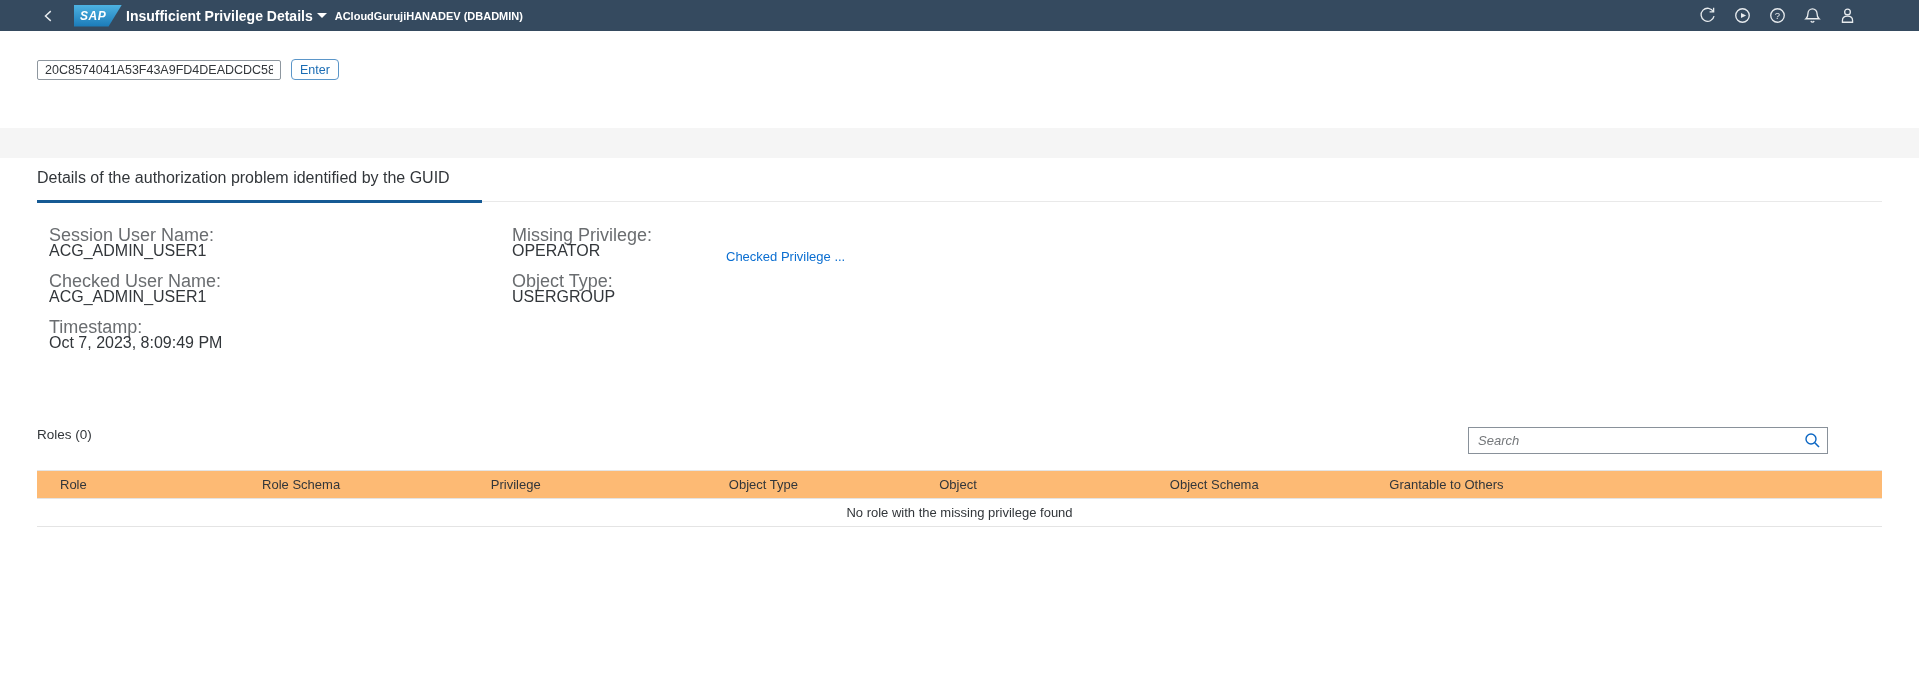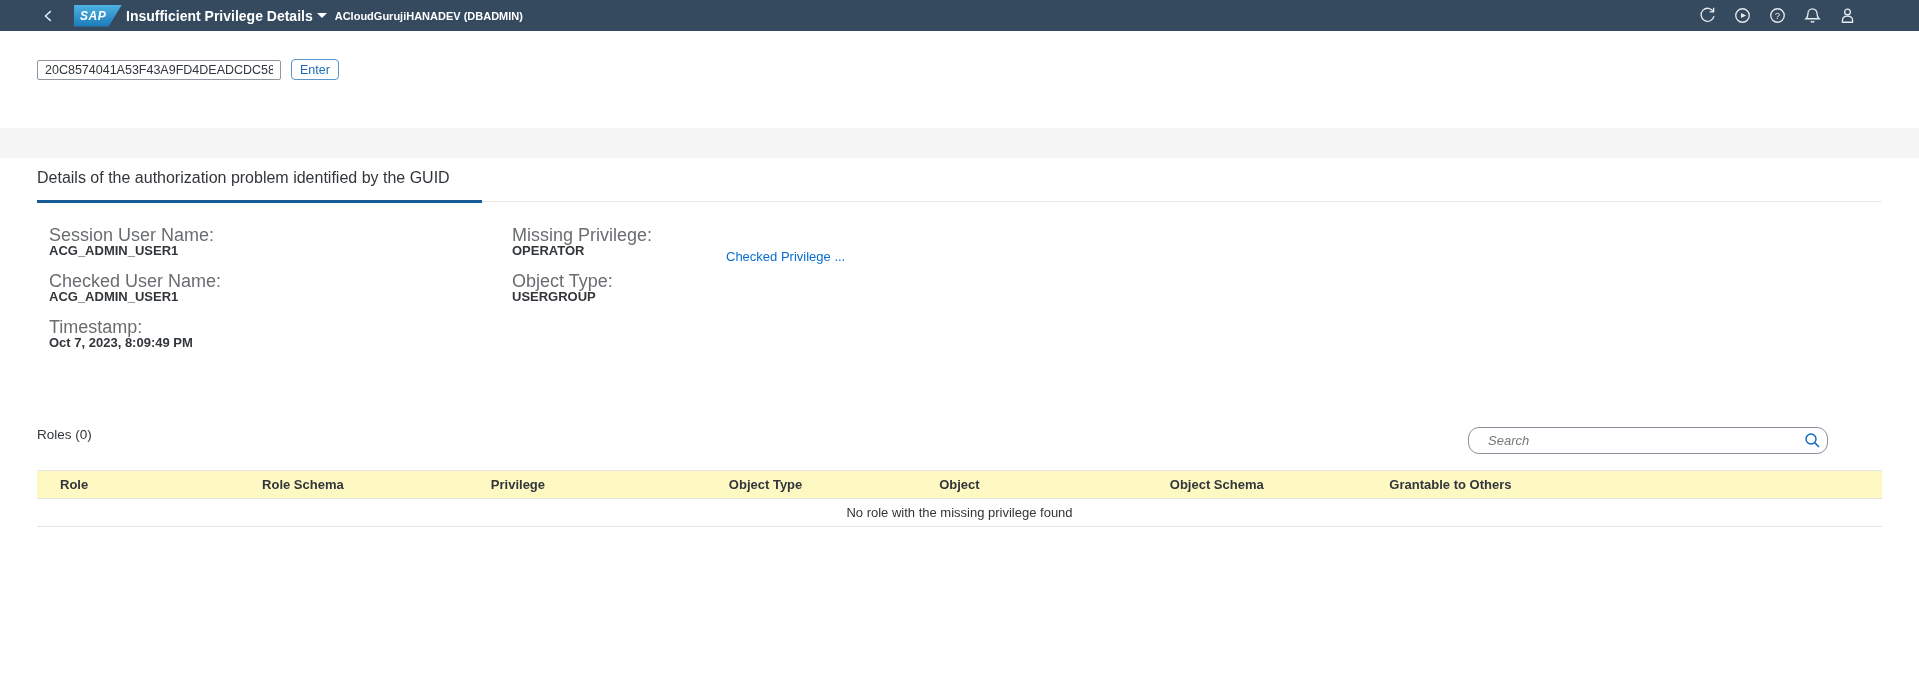--- a/index.html
+++ b/index.html
@@ -40,36 +40,36 @@
   .ind-details { width:445px; }
   .ind-roles { width:285px; }
 
   
   .form { display:flex; padding:25px 0 0 12px; }
   .fcol1 { width:463px; }
   .fcol2 { width:214px; }
   .fcol3 { padding-top:20px; }
   .field { margin-bottom:14px; }
   .flabel { font-size:18px; color:#6a6d70; line-height:16px; }
-  .fvalue { font-size:13px; color:#32363a; line-height:16px;font-weight:bold; }
+  .fvalue { font-size:16px; color:#32363a; line-height:16px; }
   .link { font-size:13px; color:#0a6ed1; cursor:pointer; line-height:16px; }
 
   
   .tbl-toolbar { display:flex; align-items:flex-start; justify-content:space-between; padding:62px 0 16px; }
   .tbl-title { font-size:13.5px; color:#32363a; }
   .search-wrap { position:relative; width:360px; height:27px; margin-right:54px; }
-  .search-input { width:100%; height:27px; border:1px solid #89919a; border-radius:11px;
-                  padding:0 32px 0 19px; font-size:13px; color:#32363a; font-family:inherit; }
+  .search-input { width:100%; height:27px; border:1px solid #89919a; border-radius:0;
+                  padding:0 32px 0 9px; font-size:13px; color:#32363a; font-family:inherit; }
   .search-input::placeholder { font-style:italic; color:#74777a; }
   .search-icon { position:absolute; right:7px; top:5px; width:17px; height:17px; cursor:pointer; }
 
   
   table { width:100%; border-collapse:collapse; table-layout:fixed; }
-  thead th { background:#fef9c3; border-top:1px solid #e4e4e4; border-bottom:1px solid #e4e4e4;
-             height:28px; font-size:13px; font-weight:bold; color:#32363a; text-align:left; padding:0; }
+  thead th { background:#fdba74; border-top:1px solid #e4e4e4; border-bottom:1px solid #e4e4e4;
+             height:28px; font-size:13px; font-weight:normal; color:#32363a; text-align:left; padding:0; }
   thead th:first-child { padding-left:23px; }
   .empty-row td { height:28px; border-bottom:1px solid #e4e4e4; text-align:center;
                   font-size:13px; color:#32363a; }
 </style>
 </head>
 <body>
 
 <header class="shell">
   <div class="back-btn">
     <svg width="16" height="16" viewBox="0 0 18 18">

